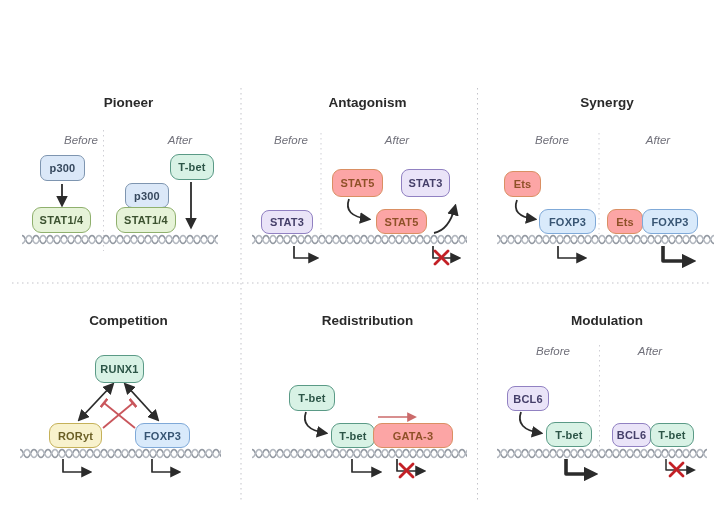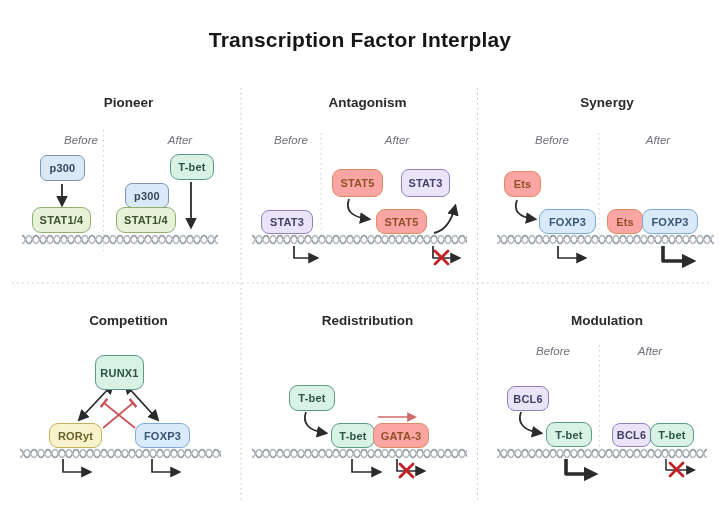--- a/index.html
+++ b/index.html
@@ -52,21 +52,20 @@
       </marker>
       <marker id="ahRed" viewBox="0 0 10 10" refX="7" refY="5" markerWidth="6.5" markerHeight="6.5" orient="auto">
         <path d="M0,0 L10,5 L0,10 Z" fill="#cb6a6a"></path>
       </marker>
       <marker id="tbarR" viewBox="0 0 4 10" refX="2" refY="5" markerWidth="2.4" markerHeight="6" orient="auto">
         <path d="M2,0 L2,10" stroke="#c9565c" stroke-width="2.4"></path>
       </marker>
     </defs>
   </svg>
 
-  <div class="main-title">Transcription Factor Interplay</div>
 
   <div class="panel-header" style="left:0;top:95px;width:241px">Pioneer</div>
   <div class="panel-header" style="left:241px;top:95px;width:237px">Antagonism</div>
   <div class="panel-header" style="left:478px;top:95px;width:242px">Synergy</div>
   <div class="panel-header" style="left:0;top:313px;width:241px">Competition</div>
   <div class="panel-header" style="left:241px;top:313px;width:237px">Redistribution</div>
   <div class="panel-header" style="left:478px;top:313px;width:242px">Modulation</div>
 
   <div class="ba" style="left:46px;top:134px;width:70px">Before</div>
   <div class="ba" style="left:145px;top:134px;width:70px">After</div>
@@ -163,26 +162,26 @@
   <div class="tfbox c-purple" style="left:261px;top:210px;width:52px;height:24px">STAT3</div>
   <div class="tfbox c-orange" style="left:332px;top:169px;width:51px;height:28px">STAT5</div>
   <div class="tfbox c-orange" style="left:376px;top:209px;width:51px;height:25px">STAT5</div>
   <div class="tfbox c-purple" style="left:401px;top:169px;width:49px;height:28px">STAT3</div>
 
   <div class="tfbox c-orange" style="left:504px;top:171px;width:37px;height:26px">Ets</div>
   <div class="tfbox c-sky" style="left:539px;top:209px;width:57px;height:25px">FOXP3</div>
   <div class="tfbox c-orange" style="left:607px;top:209px;width:36px;height:25px">Ets</div>
   <div class="tfbox c-sky" style="left:642px;top:209px;width:56px;height:25px">FOXP3</div>
 
-  <div class="tfbox c-teal" style="left:95px;top:355px;width:49px;height:35px">RUNX1</div>
+  <div class="tfbox c-teal" style="left:95px;top:355px;width:49px;height:28px">RUNX1</div>
   <div class="tfbox c-yellow" style="left:49px;top:423px;width:53px;height:25px">RORyt</div>
   <div class="tfbox c-sky" style="left:135px;top:423px;width:55px;height:25px">FOXP3</div>
 
   <div class="tfbox c-teal" style="left:289px;top:385px;width:46px;height:26px">T-bet</div>
   <div class="tfbox c-teal" style="left:331px;top:423px;width:44px;height:25px">T-bet</div>
-  <div class="tfbox c-orange" style="left:373px;top:423px;width:56px;height:25px">GATA-3</div>
+  <div class="tfbox c-orange" style="left:373px;top:423px;width:80px;height:25px">GATA-3</div>
 
   <div class="tfbox c-purple" style="left:507px;top:386px;width:42px;height:25px">BCL6</div>
   <div class="tfbox c-teal" style="left:546px;top:422px;width:46px;height:25px">T-bet</div>
   <div class="tfbox c-purple" style="left:612px;top:423px;width:39px;height:24px">BCL6</div>
   <div class="tfbox c-teal" style="left:650px;top:423px;width:44px;height:24px">T-bet</div>
 
 </div>
 
 </body></html>

